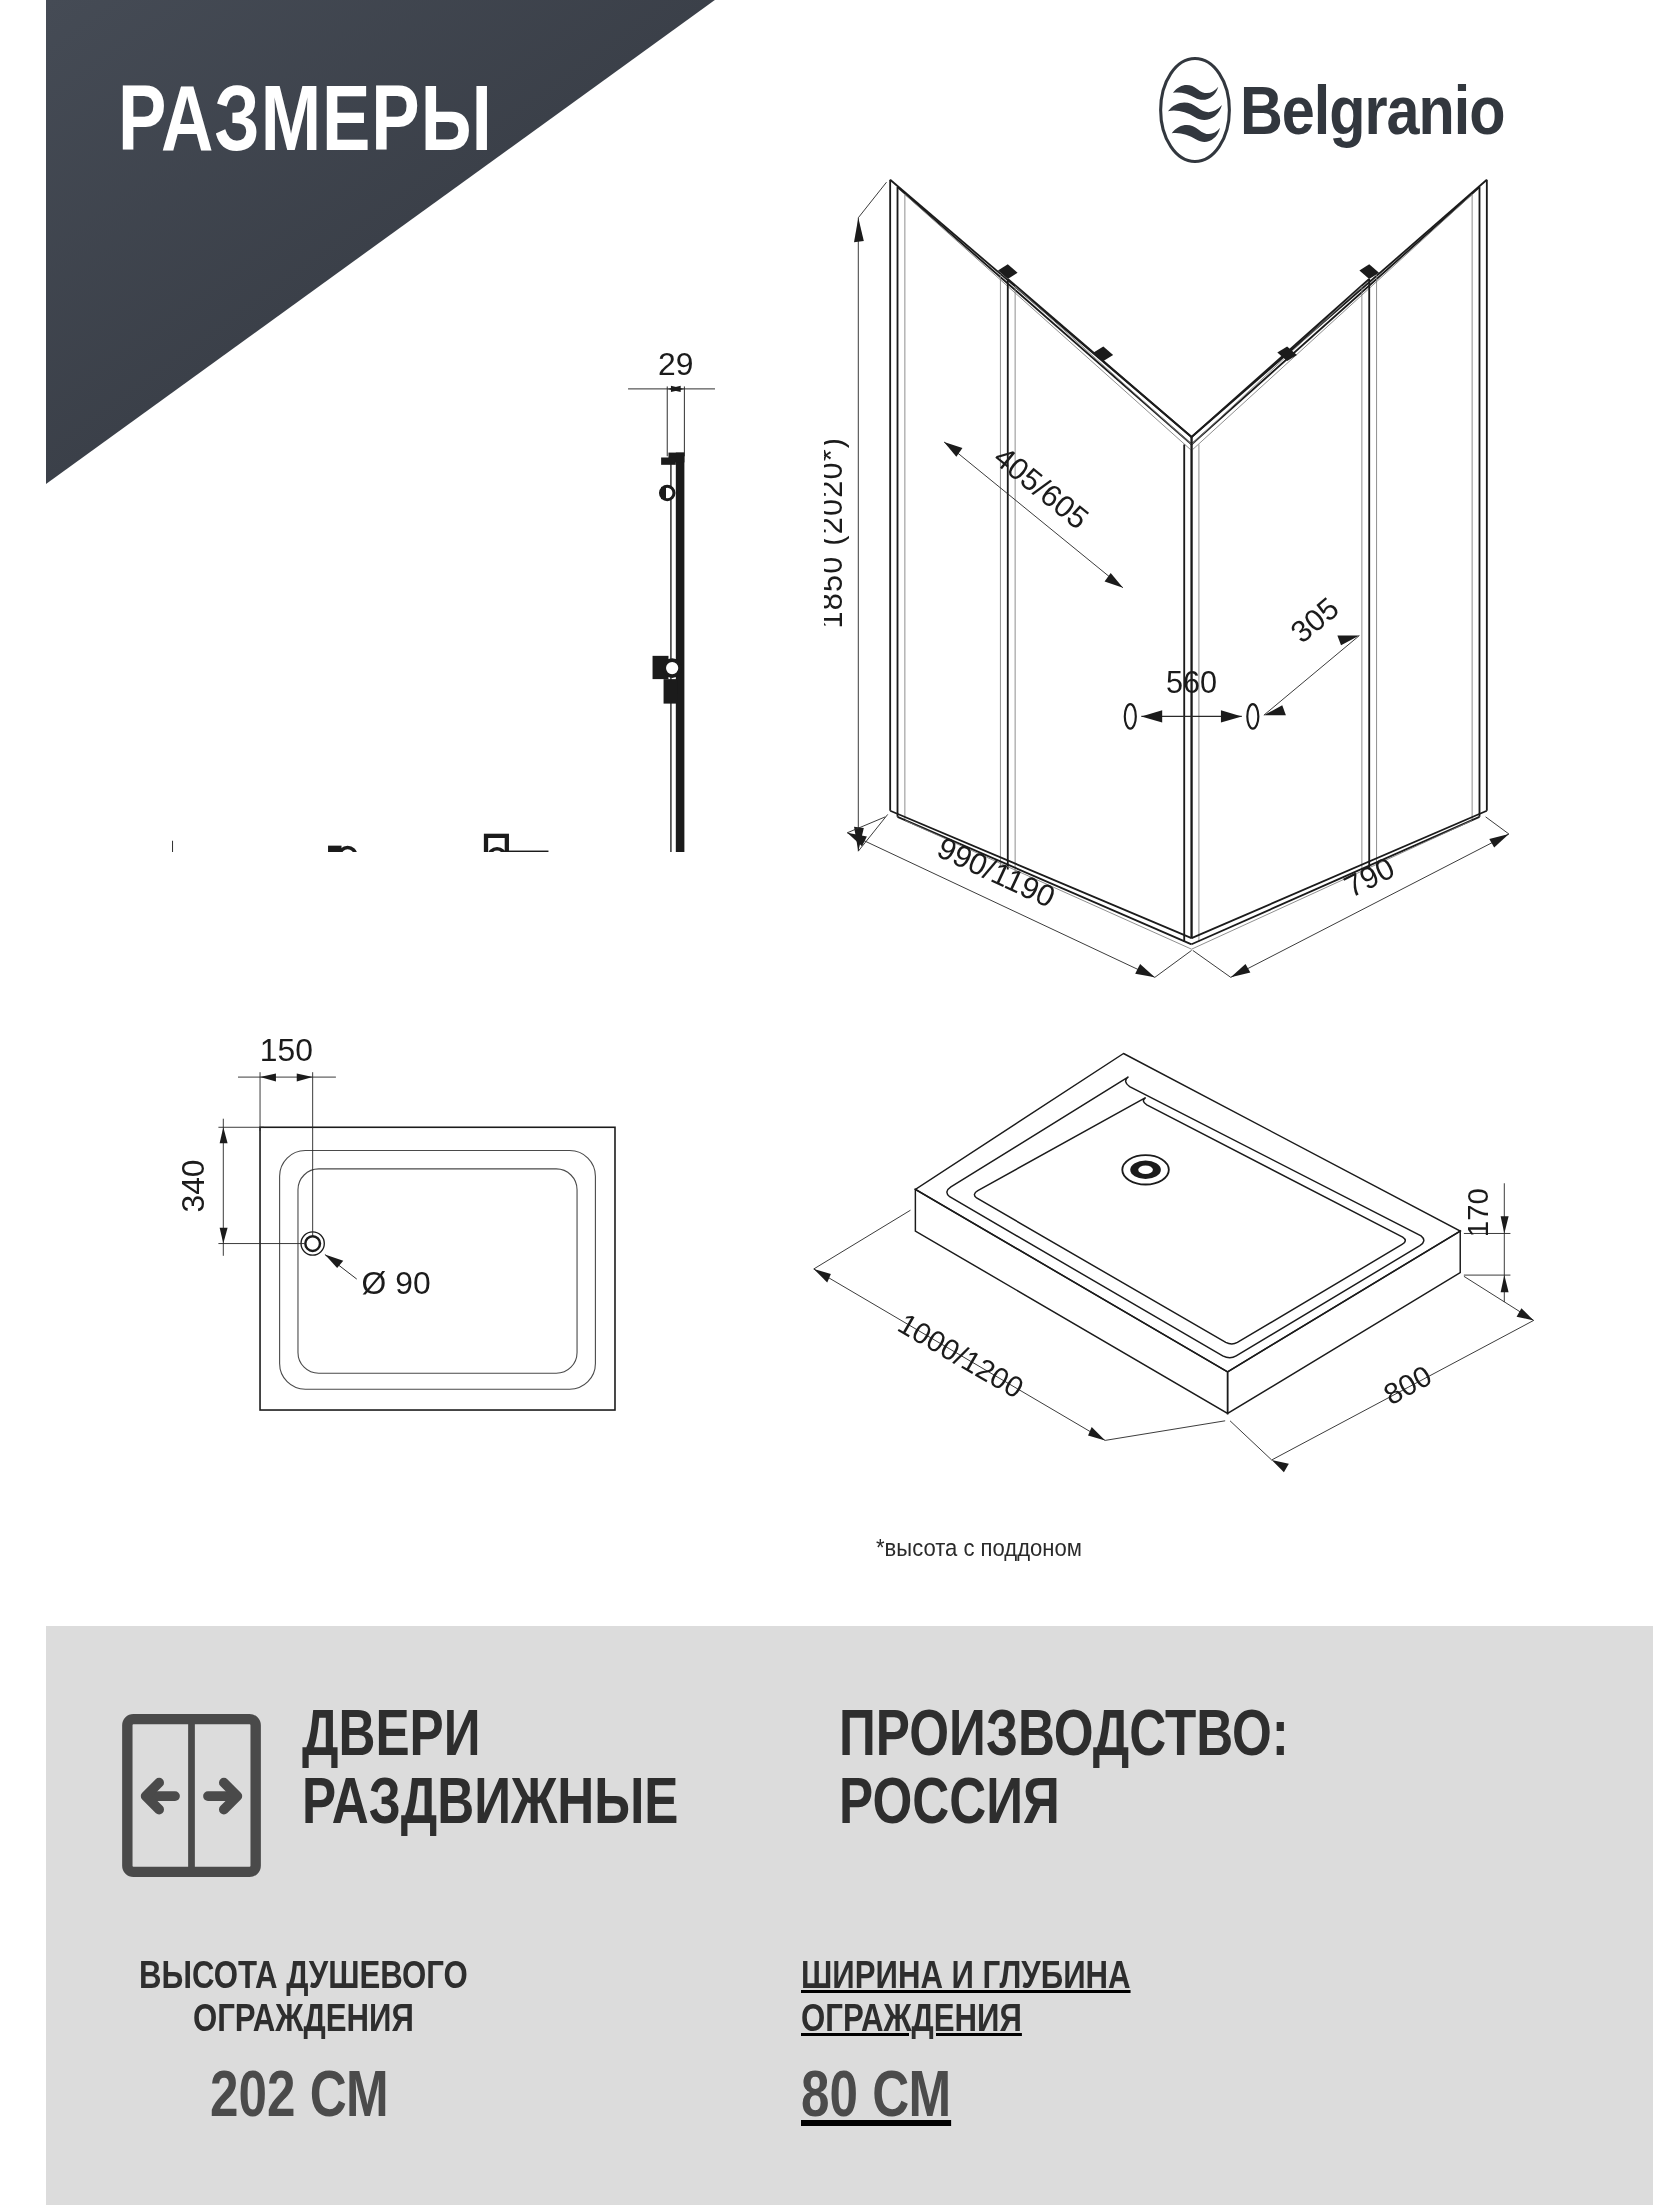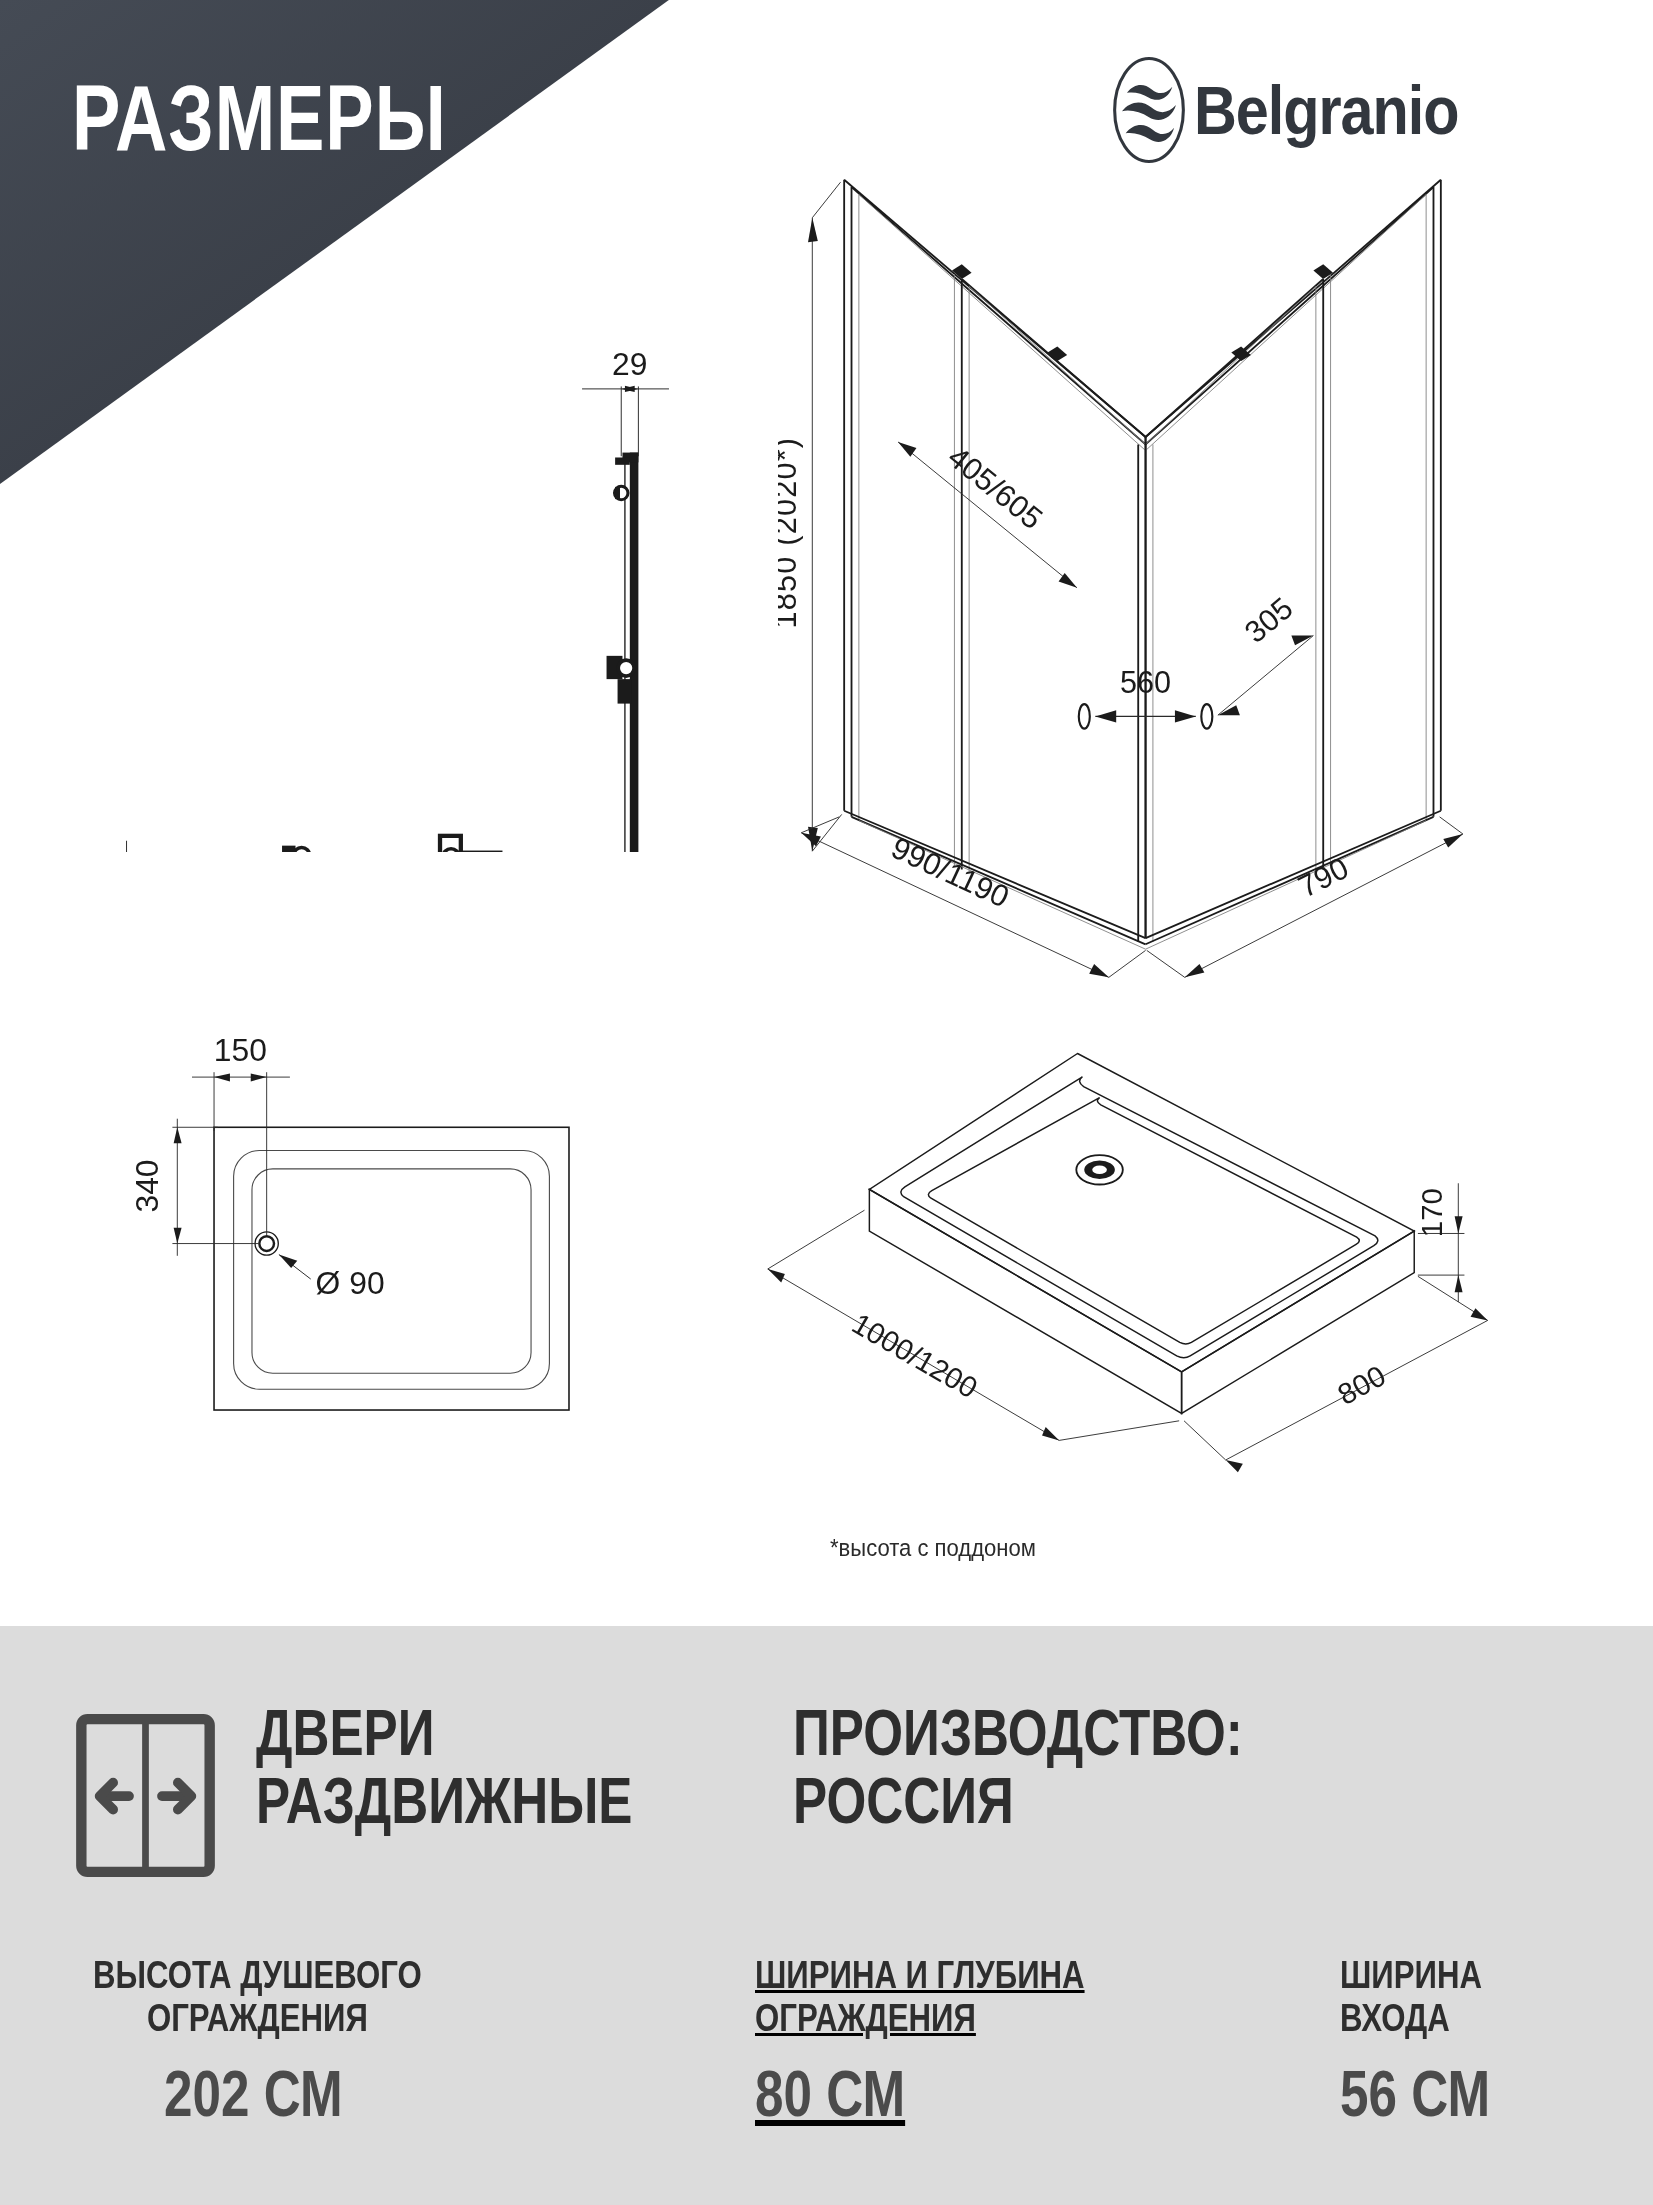--- a/index.html
+++ b/index.html
@@ -1,21 +1,21 @@
 <!DOCTYPE html>
 <html style="font-size:9.8px"><head>
 <meta charset="utf-8">
 <style>
   html,body{margin:0;padding:0;}
   body{
     width:1654px;height:2205px;background:#ffffff;
     font-family:"Liberation Sans", sans-serif;
     overflow:hidden;position:relative;
   }
-  .page{position:absolute;inset:0;}
+  .page{position:absolute;inset:0;margin-left:46px;}
 
   
   .banner{position:absolute;left:0;top:0;width:735px;height:490px;pointer-events:none;}
   .banner-title{
     position:absolute;left:72px;top:72px;
     font-size:93px;line-height:1;font-weight:700;color:#ffffff;
     letter-spacing:1.2px;
     transform:scaleX(0.78);transform-origin:left top;
     white-space:nowrap;
   }
@@ -415,27 +415,20 @@
   </div>
 
   <div class="spec" id="spec-width">
     <div class="spec-title">
       <div>ШИРИНА И ГЛУБИНА</div>
       <div>ОГРАЖДЕНИЯ</div>
     </div>
     <div class="spec-value">80 СМ</div>
   </div>
 
-  <div class="spec" id="spec-entry">
-    <div class="spec-title">
-      <div>ШИРИНА</div>
-      <div>ВХОДА</div>
-    </div>
-    <div class="spec-value">56 СМ</div>
-  </div>
 
   <div class="hidden-text">
     <span>29</span>
     
     
     
     
     
     
     

